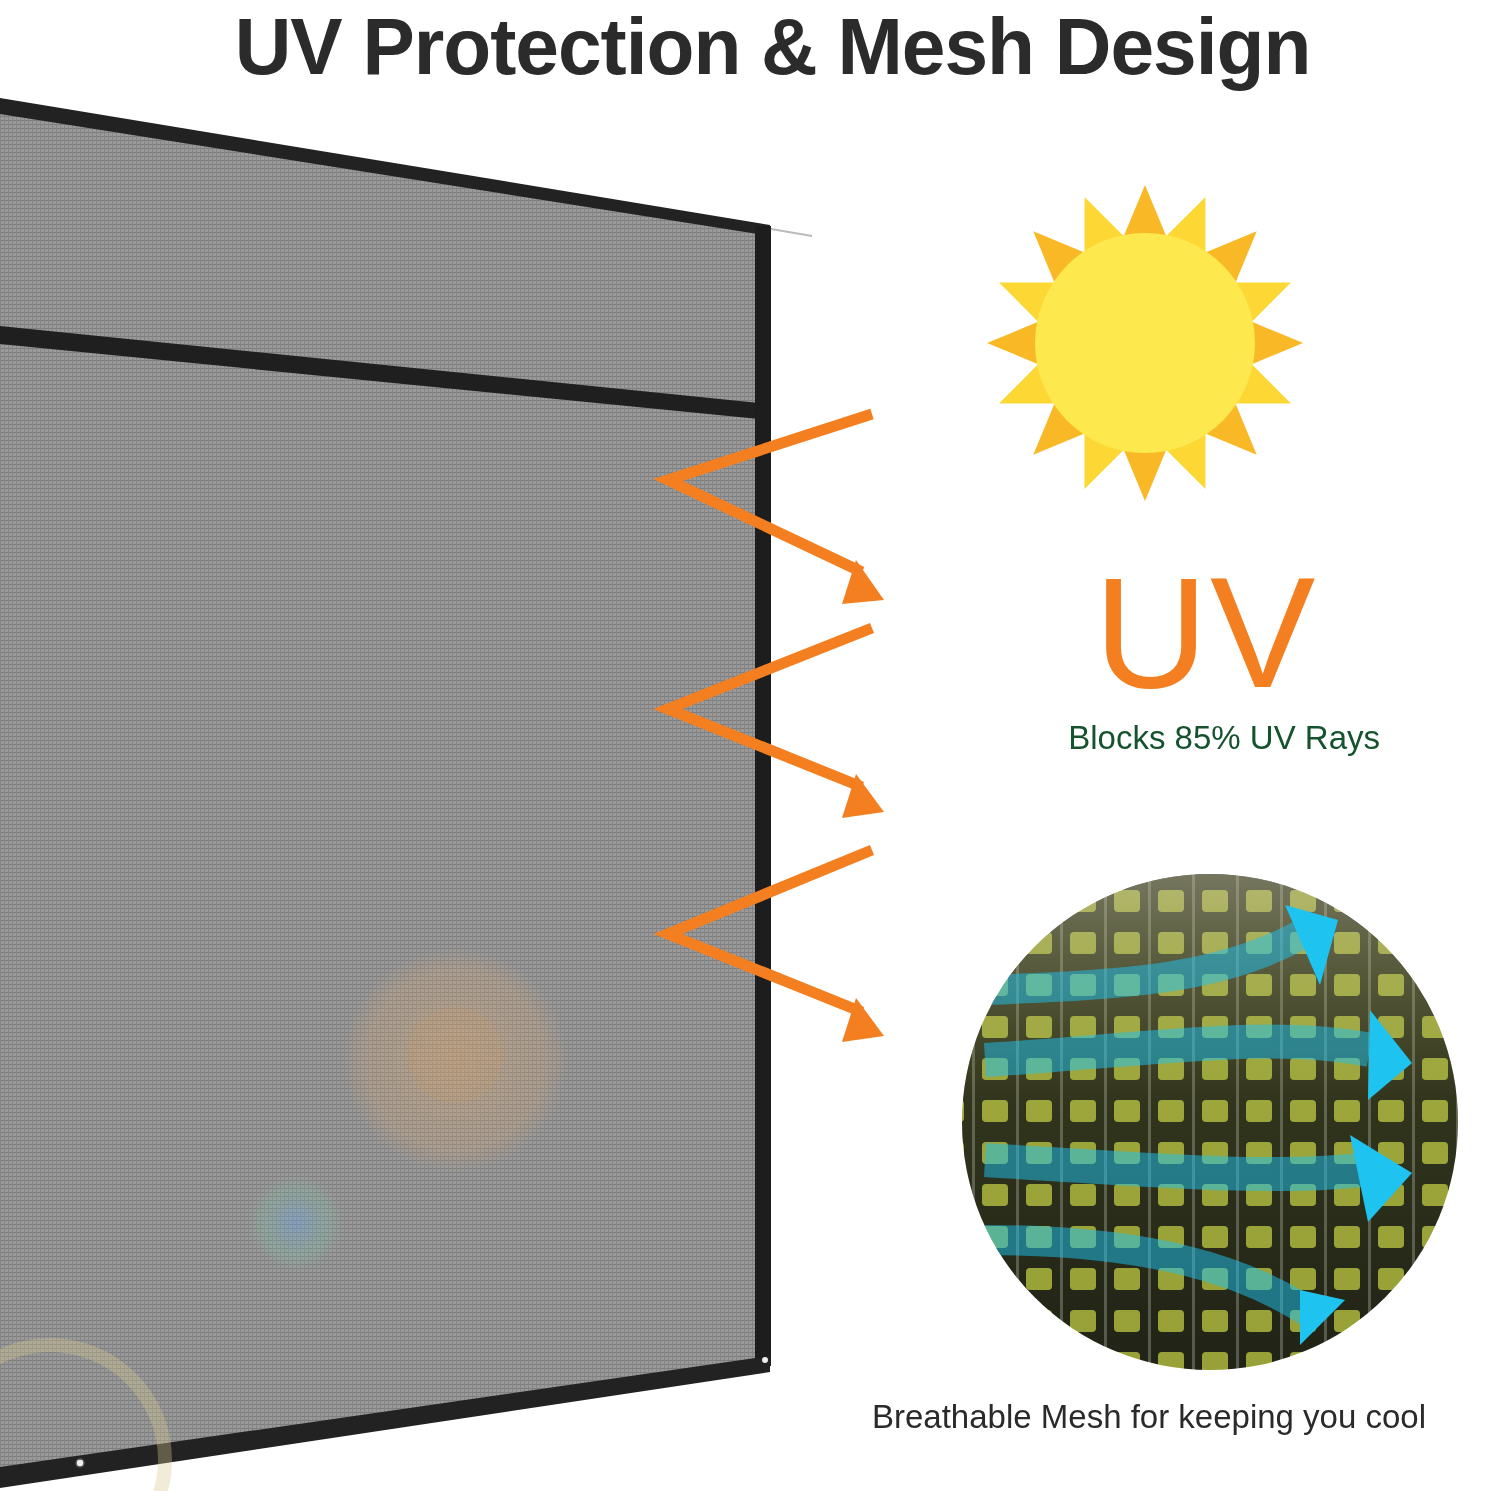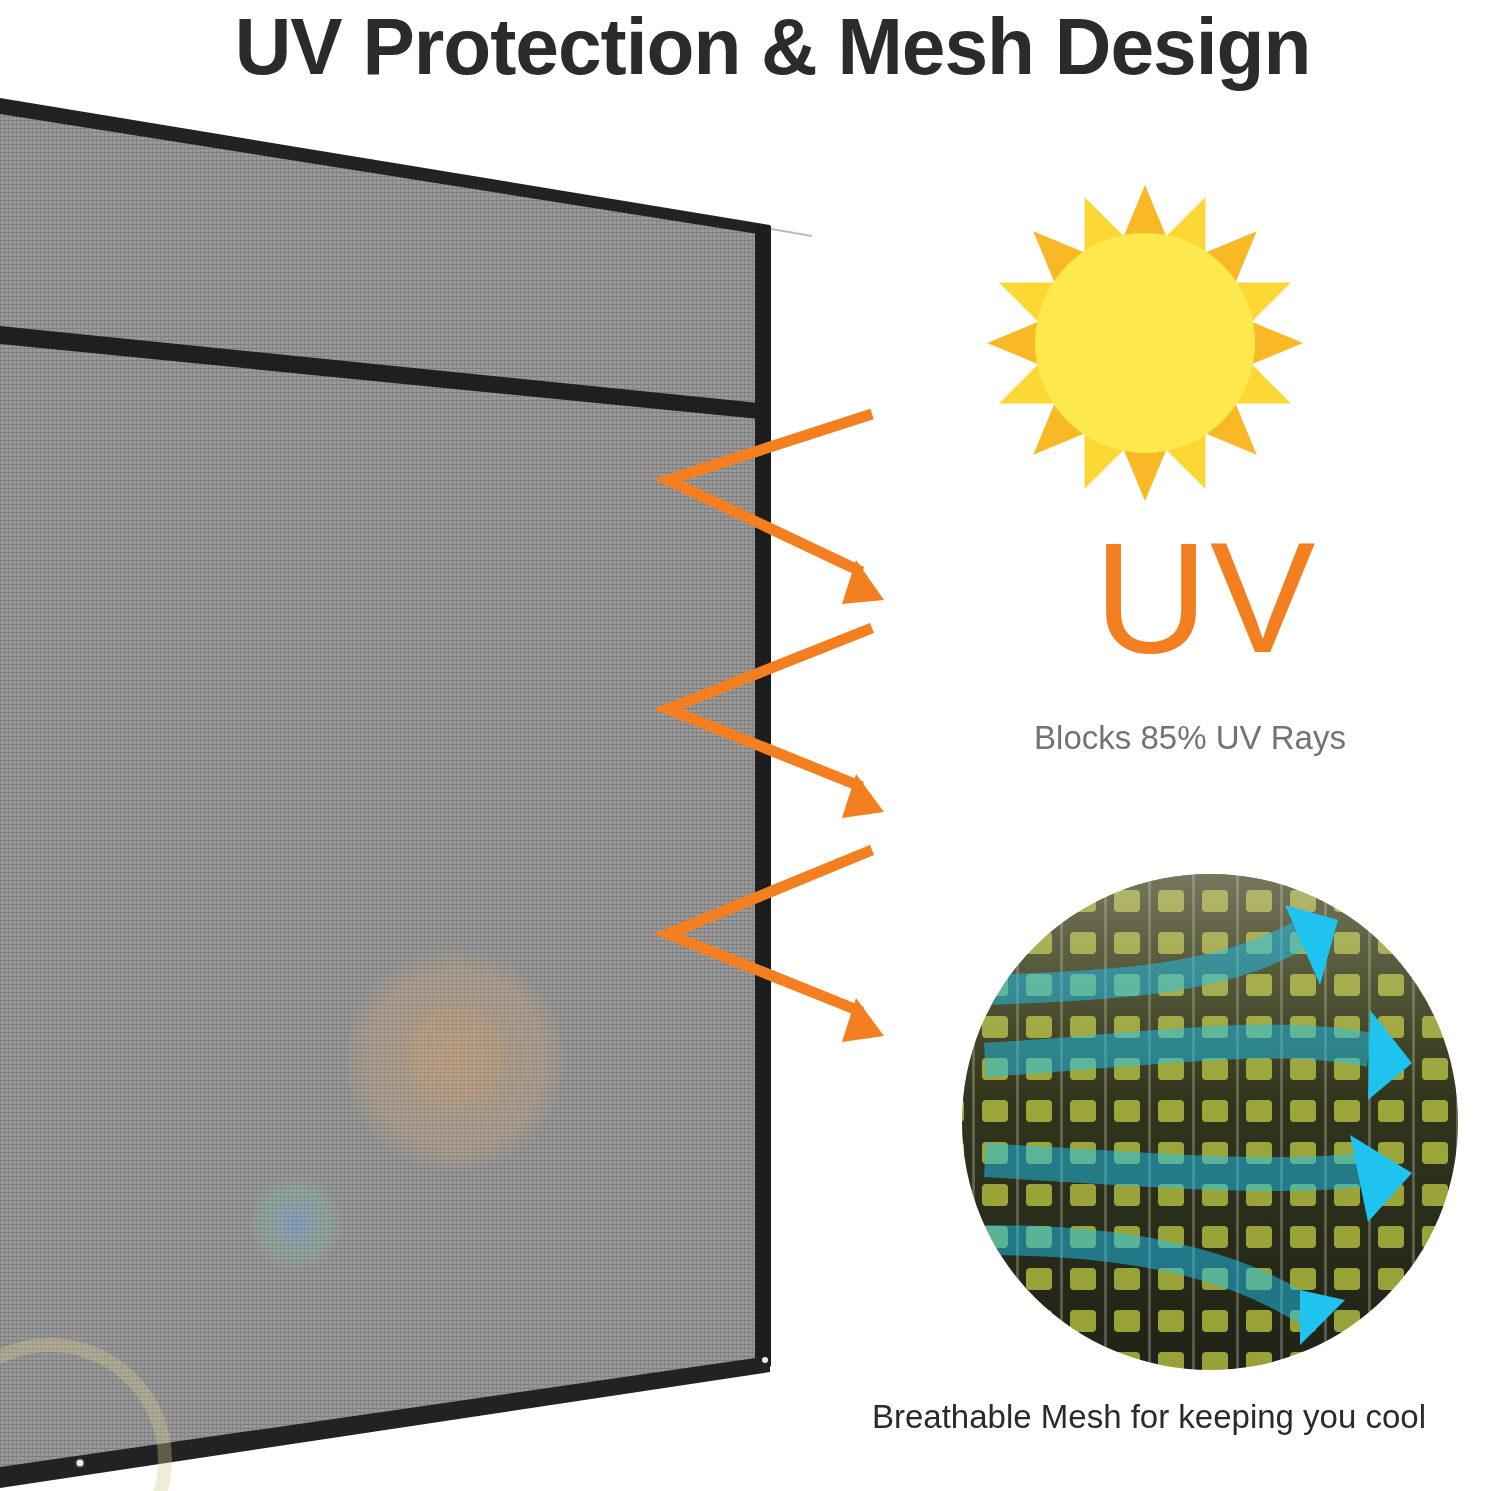--- a/index.html
+++ b/index.html
@@ -5,27 +5,27 @@
   html, body { margin:0; padding:0; background:#ffffff; }
   body { width:1500px; height:1491px; position:relative; overflow:hidden; font-family:"Liberation Sans", sans-serif; }
   .title {
     position:absolute; left:0; top:2px; width:1545px; text-align:center;
     font-family:"Liberation Sans", sans-serif; font-weight:700; font-size:80px;
     color:#2b2b2b; letter-spacing:-1px; transform:scaleX(0.98); transform-origin:center;
     line-height:90px;
   }
   .scene { position:absolute; left:0; top:0; width:1500px; height:1491px; }
   .uv-big {
-    position:absolute; left:1094px; top:517px; width:190px; text-align:center;
+    position:absolute; left:1094px; top:552px; width:190px; text-align:center;
     font-family:"Liberation Sans", sans-serif; font-weight:400; font-size:158px; line-height:160px;
     color:#f47f20; letter-spacing:2px;
   }
   .uv-caption {
-    position:absolute; left:1000px; top:718px; width:380px; text-align:center;
-    font-family:"Liberation Sans", sans-serif; font-size:33px; color:#737373; line-height:40px;
+    position:absolute; left:1000px; top:718px; width:380px; text-align:right;
+    font-family:"Liberation Sans", sans-serif; font-size:33px; color:#14532d; line-height:40px;
   }
   .mesh-caption {
     position:absolute; left:872px; top:1396px; width:640px;
     font-family:"Liberation Sans", sans-serif; font-size:33px; color:#2a2a2a; line-height:42px; white-space:nowrap;
   }
 </style>
 </head>
 <body>
 
 <div class="title">UV Protection &amp; Mesh Design</div>

